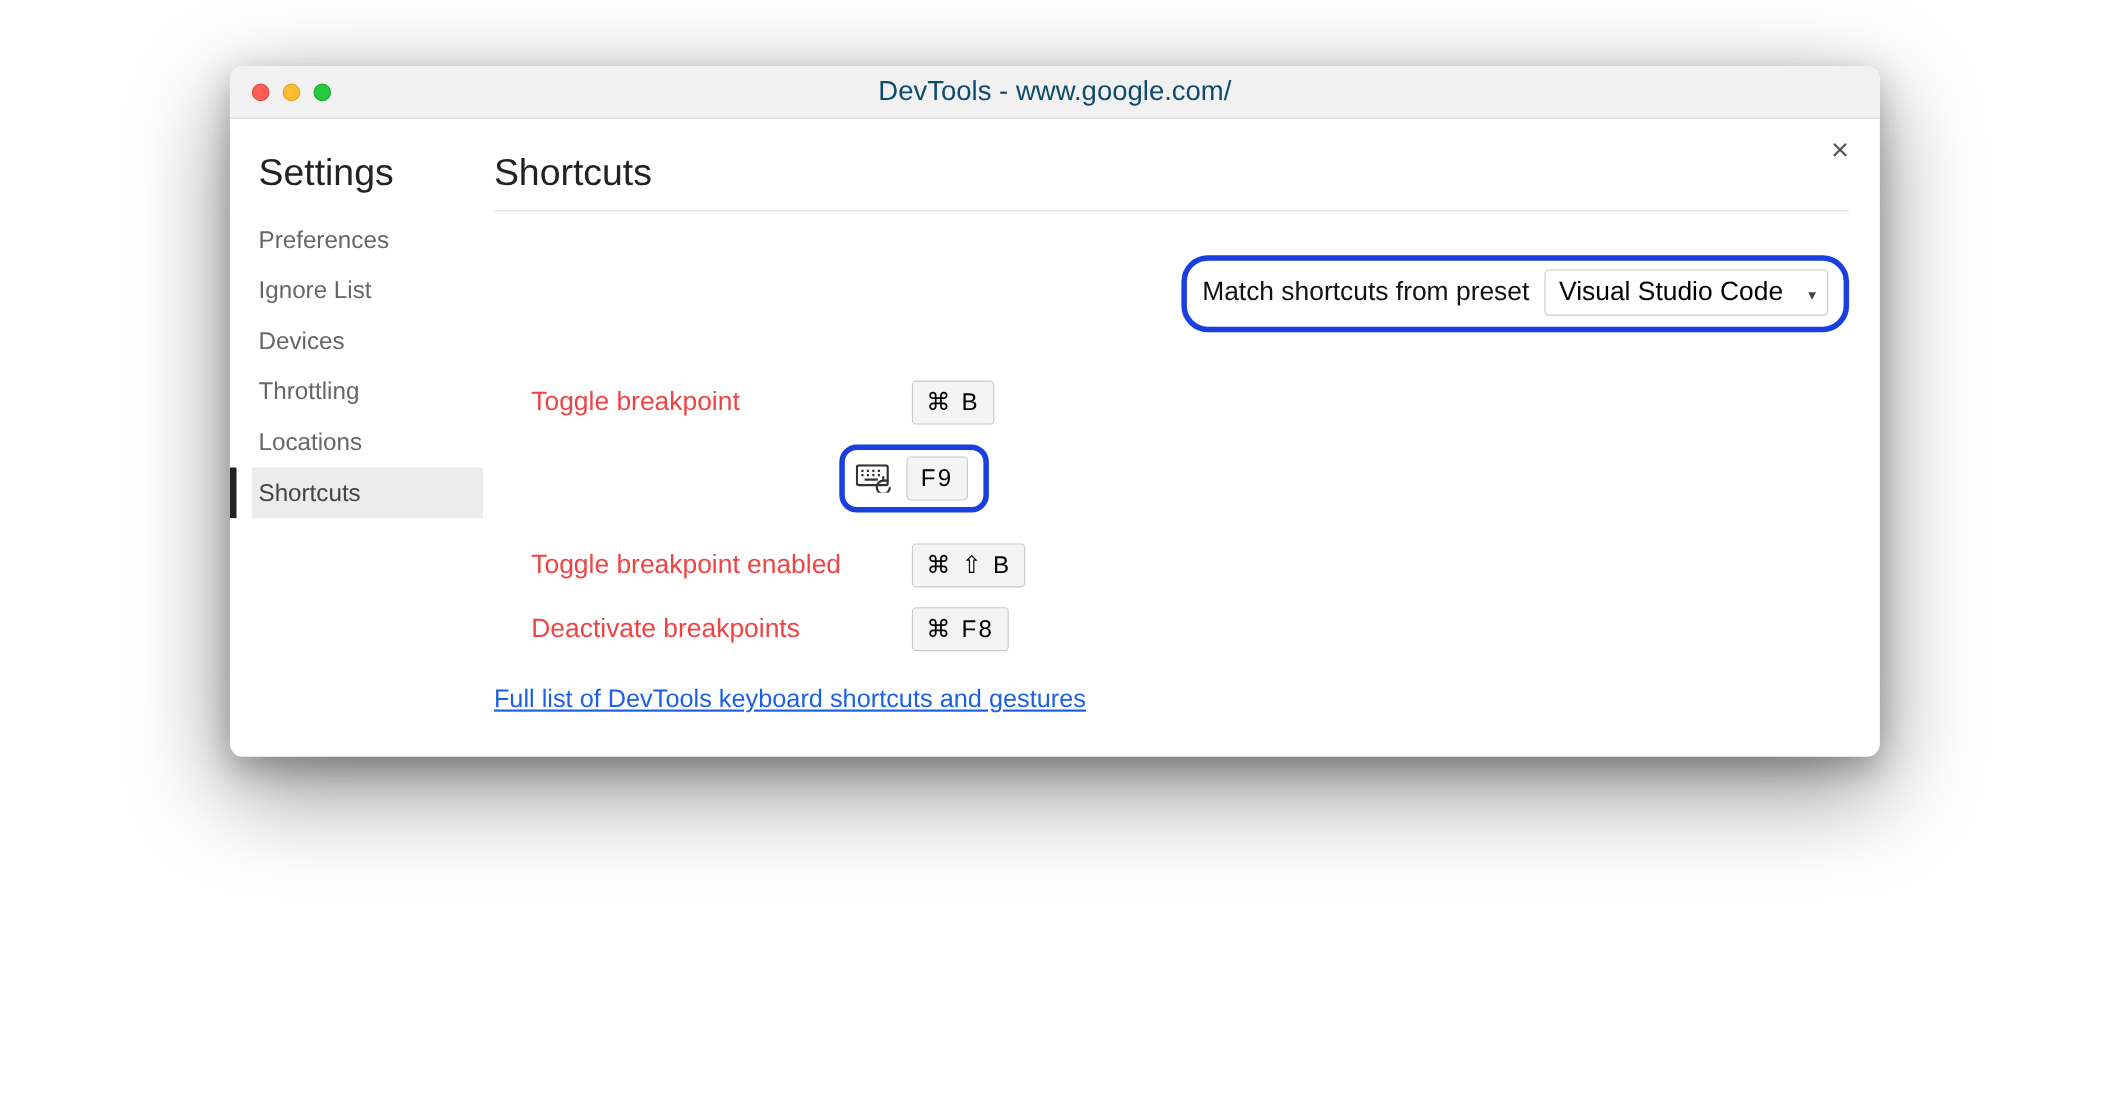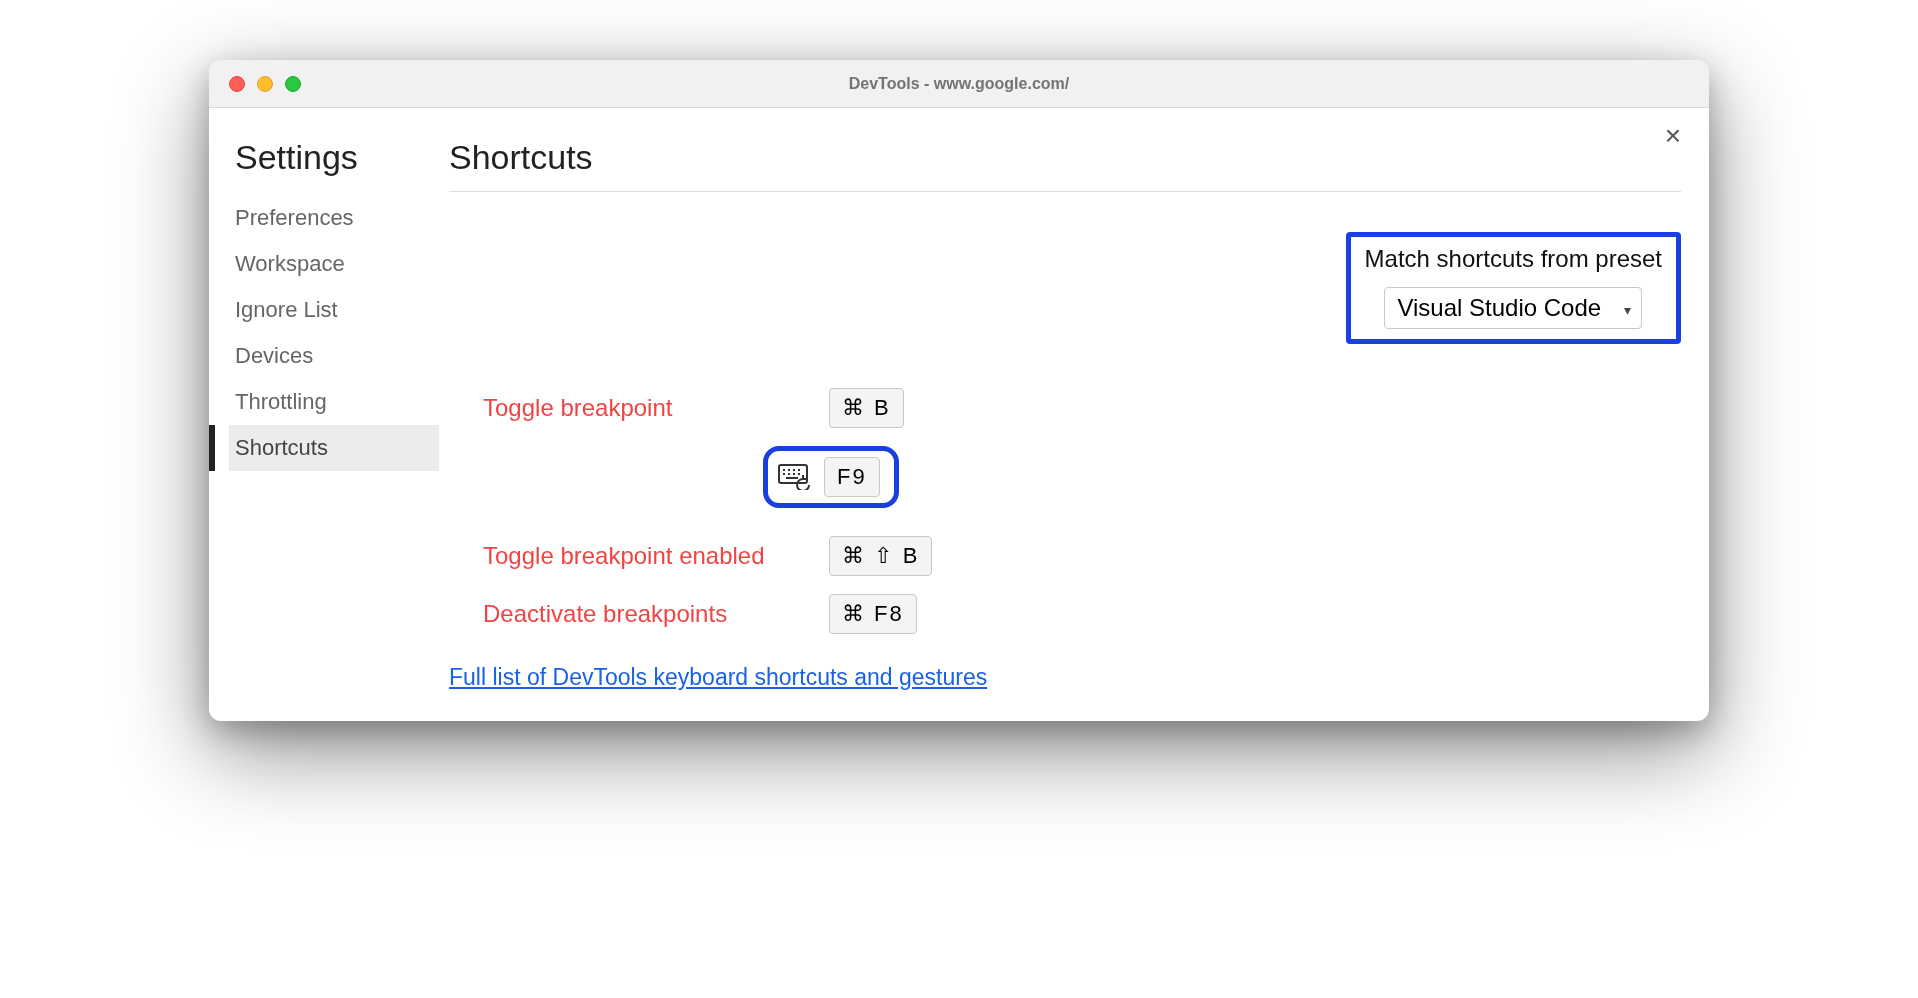--- a/index.html
+++ b/index.html
@@ -29,21 +29,21 @@
       align-items: center;
       position: relative;
     }
     .traffic-lights { display:flex; gap:12px; margin-left:20px; }
     .tl { width:16px; height:16px; border-radius:50%; }
     .tl-close { background:#ff5f57; border:1px solid #e24640; }
     .tl-min { background:#febc2e; border:1px solid #e1a126; }
     .tl-max { background:#28c840; border:1px solid #1aab29; }
     .title-text {
       position:absolute; left:0; right:0; text-align:center;
-      font-size:16px; font-weight:700; color:#737373;
+      font-size:25px; font-weight:400; color:#0c4a6e;
       pointer-events:none;
     }
     .body {
       display:flex; padding-left: 0; padding-top: 30px; padding-bottom: 30px; position:relative; min-height: 580px;
     }
     .close-x {
       position:absolute; top:18px; right:28px; font-size:28px; color:#555; cursor:pointer;
       line-height:20px;
     }
     .sidebar {
@@ -71,22 +71,22 @@
     .preset-row {
       display:flex; justify-content:flex-end; align-items:center; gap:14px; margin-bottom: 44px;
     }
     .preset-label { font-size:24px; color:#111; }
     .select {
       padding: 6px 40px 6px 12px; font-size:24px; border:1px solid #c9c9c9; border-radius:4px;
       background:#fff; position:relative; cursor:pointer;
     }
     .select-caret{ position:absolute; right:10px; top:14px; font-size:14px; color:#444; }
     .highlight-box {
-      border: 5px solid #1a3fe0; border-radius: 4px; padding: 8px 14px 10px;
-      display:flex; align-items:center; gap:14px;flex-direction:column;
+      border: 5px solid #1a3fe0; border-radius: 24px; padding: 8px 14px 10px;
+      display:flex; align-items:center; gap:14px;
     }
     .shortcut-list { }
     .shortcut-row {
       display:flex; align-items:center; margin-bottom:18px;
     }
     .shortcut-label { width:380px; font-size:24px; color:#ef4444; padding-left:34px; }
     .keys { display:flex; align-items:center; gap:10px; }
     .key {
       display:inline-flex; align-items:center; justify-content:center;
       padding: 6px 12px; font-size:22px;
@@ -123,24 +123,24 @@
     </div>
     <div class="title-text">DevTools - www.google.com/</div>
   </div>
 
   <div class="body">
     <div class="close-x">×</div>
 
     <div class="sidebar">
       <h1>Settings</h1>
       <div class="item">Preferences</div>
-      <div class="item">Workspace</div>
       <div class="item">Ignore List</div>
       <div class="item">Devices</div>
       <div class="item">Throttling</div>
+      <div class="item">Locations</div>
       <div class="item active">Shortcuts</div>
     </div>
 
     <div class="main">
       <h2>Shortcuts</h2>
       <div class="hr"></div>
 
       <div class="preset-row">
         <div class="highlight-box">
           <span class="preset-label">Match shortcuts from preset</span>

